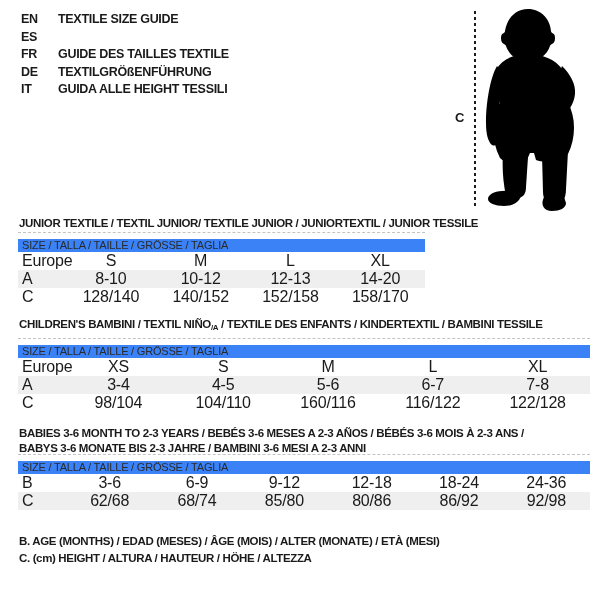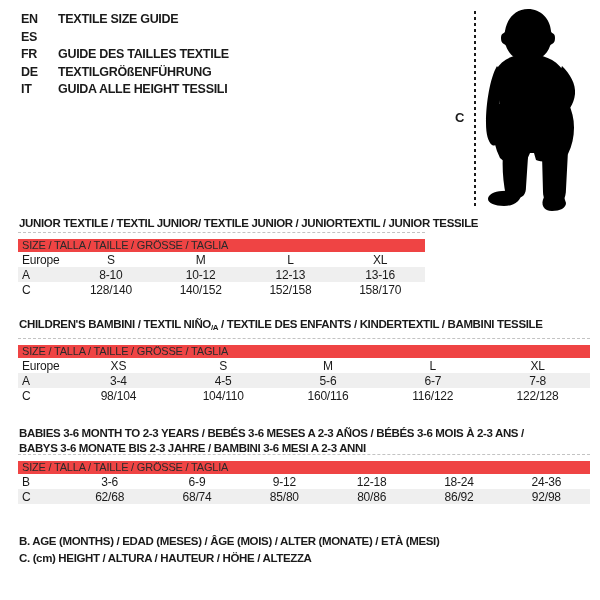--- a/index.html
+++ b/index.html
@@ -28,25 +28,25 @@
   #title2 { top:317px; }
   #title3 { top:426px; white-space:normal; width:560px; }
   .subscript { font-size:8px; vertical-align:-2px; }
 
   
   .tbl { position:absolute; left:18px; border-top:1px dashed #c3c3c3; padding-top:6px; }
   #tbl1 { top:232px; width:407px; }
   #tbl2 { top:338px; width:572px; }
   #tbl3 { top:454px; width:572px; }
   .tbl-hdr {
-    background:#ef4444; font-size:11px; color:#2a2a2a;
+    background:#3b82f6; font-size:11px; color:#2a2a2a;
     height:13px; line-height:13px; padding-left:4px; letter-spacing:-0.2px;
   }
   table { border-collapse:collapse; width:100%; table-layout:fixed; }
-  td { font-size:12px; height:15px; padding:0; text-align:center; letter-spacing:-0.2px; white-space:nowrap; }
+  td { font-size:16px; height:15px; padding:0; text-align:center; letter-spacing:-0.2px; white-space:nowrap; }
   td.lbl { text-align:left; padding-left:4px; }
   tr.shaded { background:#efefef; }
   col.lblcol { width:48px; }
 
   
   .footnotes { position:absolute; left:19px; top:533px; }
   .fn { font-weight:bold; font-size:11.5px; line-height:17px; letter-spacing:-0.35px; white-space:nowrap; }
 </style>
 </head>
 <body>
@@ -119,21 +119,21 @@
         <td>S</td>
         <td>M</td>
         <td>L</td>
         <td>XL</td>
       </tr>
       <tr class="shaded">
         <td class="lbl">A</td>
         <td>8-10</td>
         <td>10-12</td>
         <td>12-13</td>
-        <td>13-16</td>
+        <td>14-20</td>
       </tr>
       <tr>
         <td class="lbl">C</td>
         <td>128/140</td>
         <td>140/152</td>
         <td>152/158</td>
         <td>158/170</td>
       </tr>
     </tbody>
   </table>

